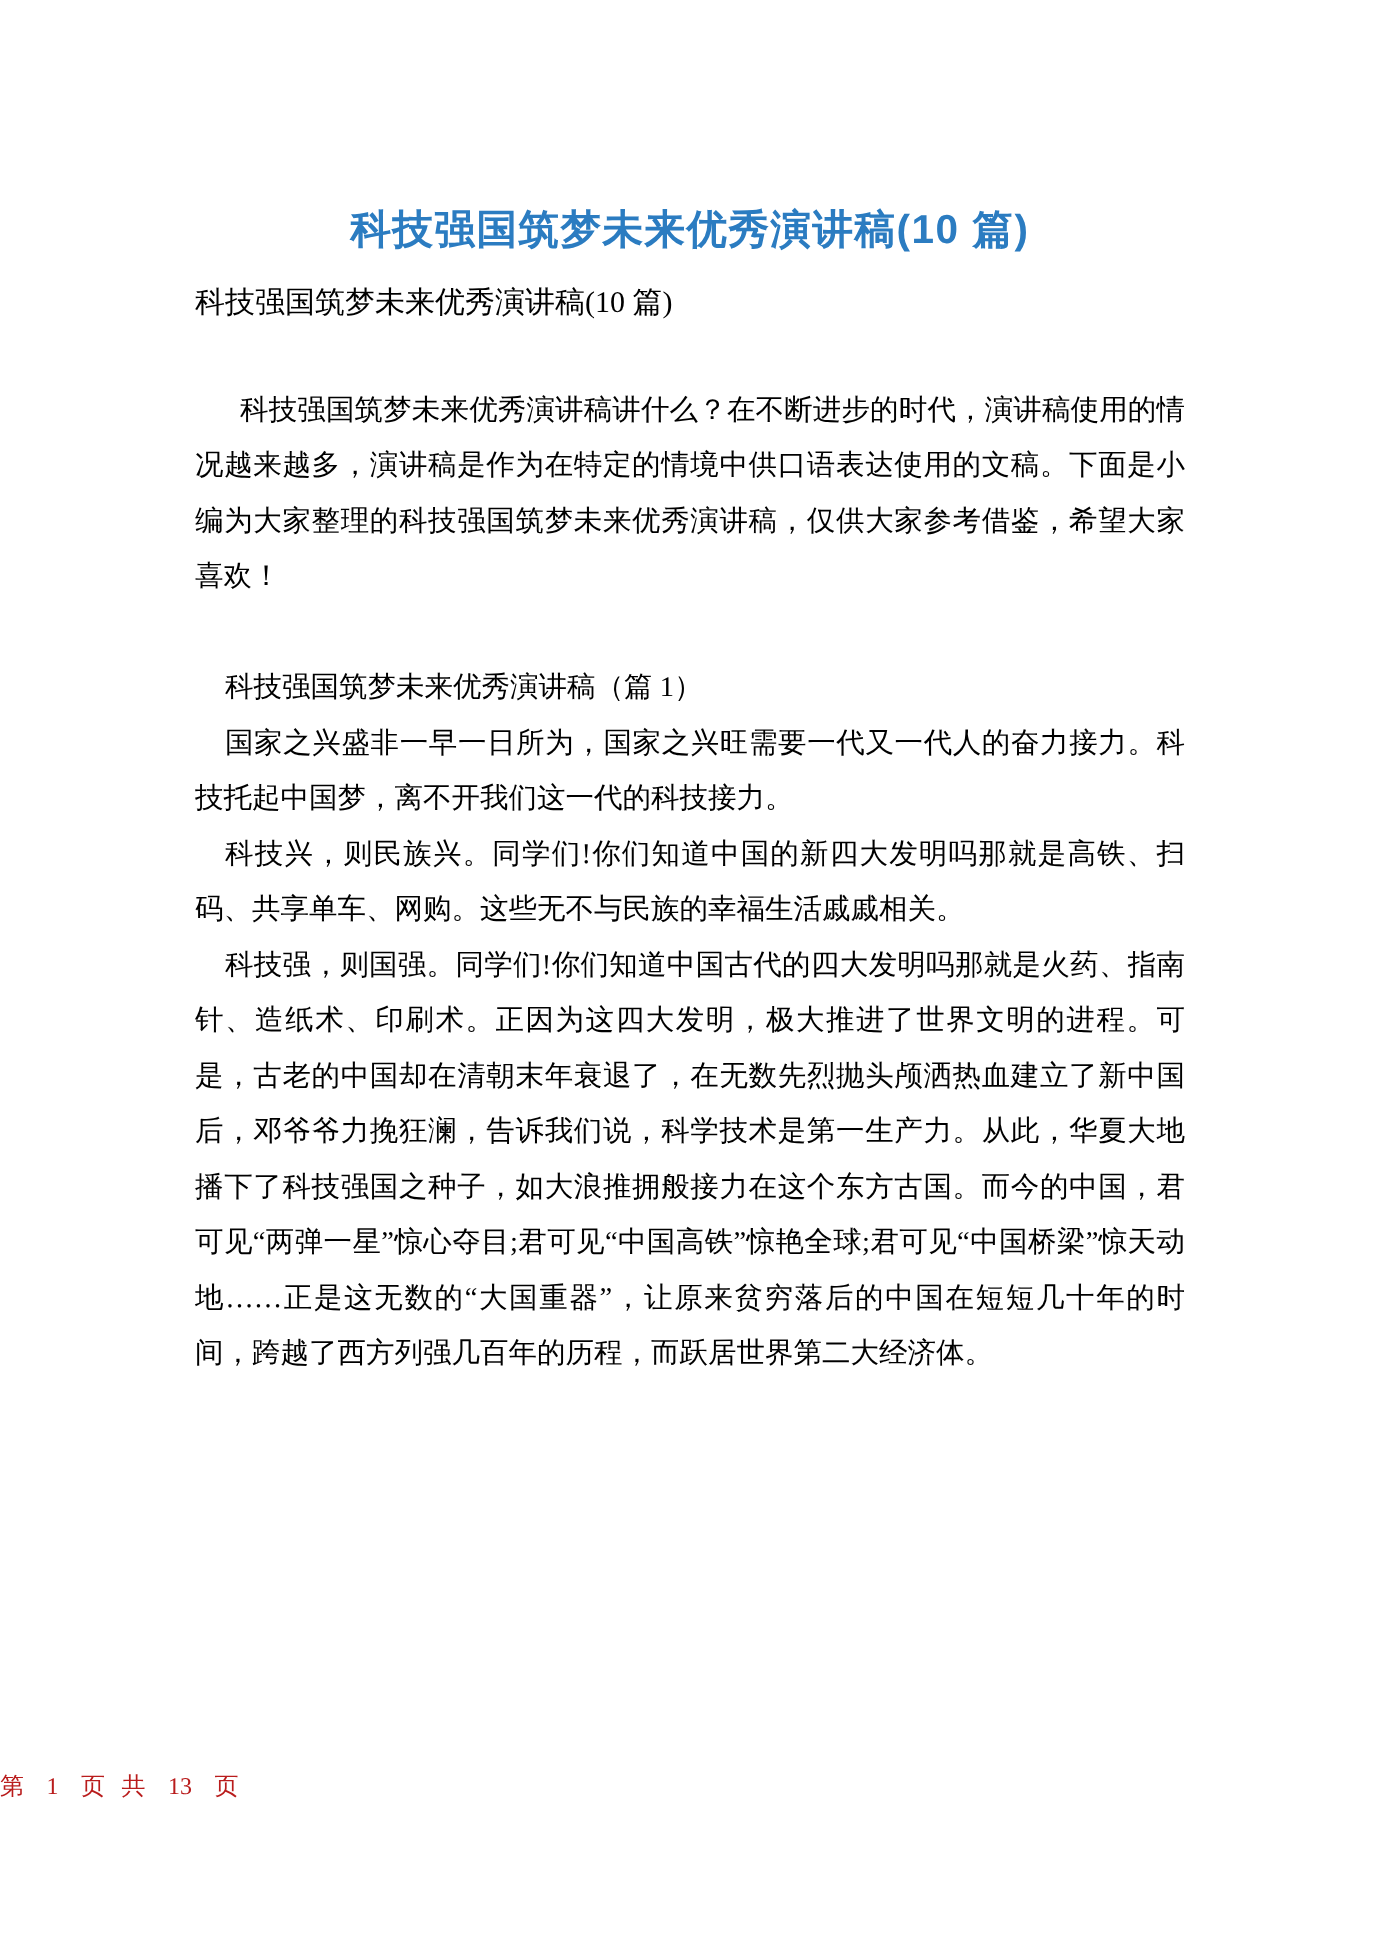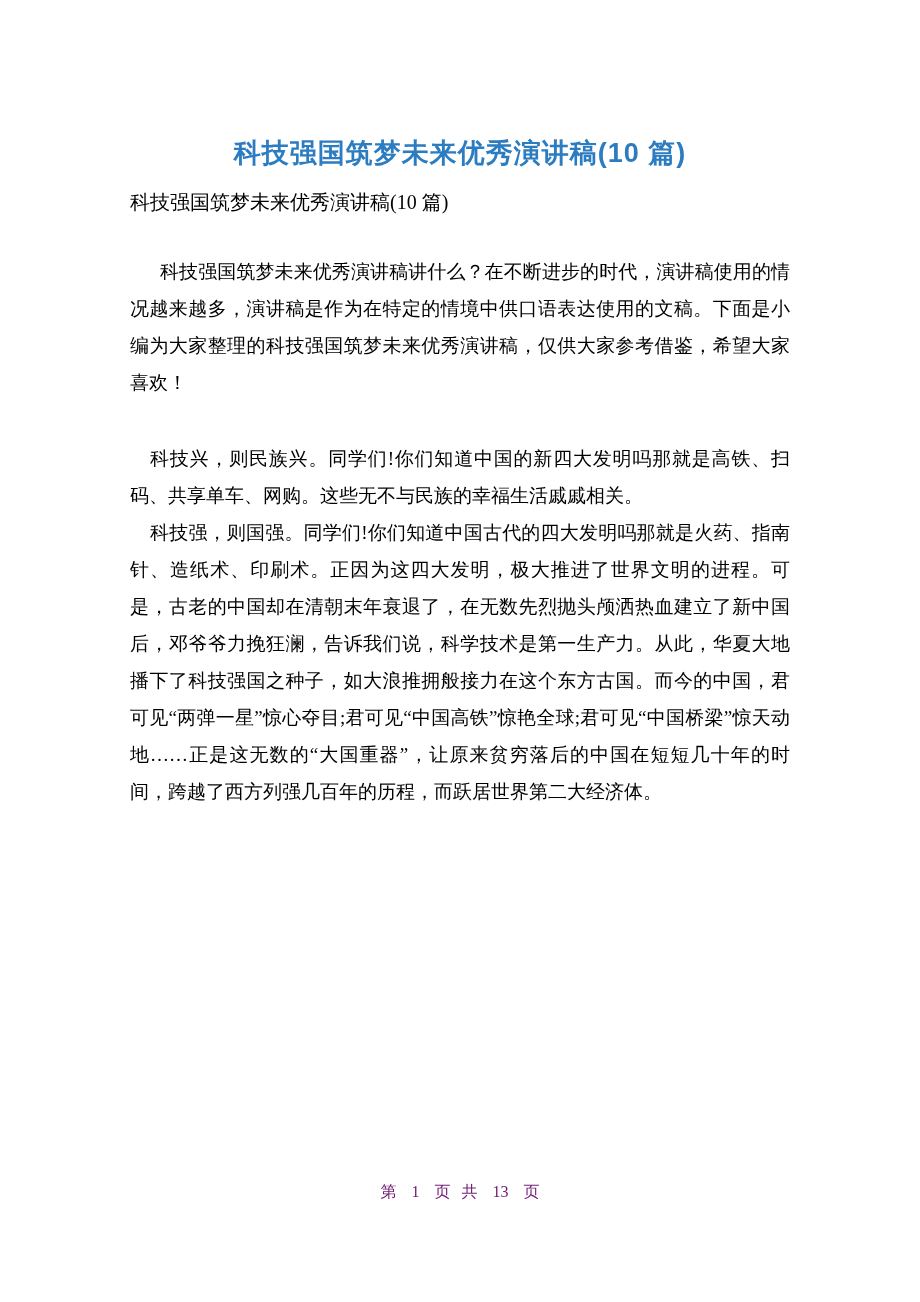--- a/index.html
+++ b/index.html
@@ -49,34 +49,33 @@
     text-justify: inter-ideograph;
     color: #000000;
   }
   .doc-body p {
     margin: 0;
     padding: 0;
   }
   .p-intro {
     text-indent: 30px;
     margin-bottom: 37px !important;
-    font-family: Liberation Mono, monospace;
   }
   .p-body {
     text-indent: 20px;
   }
   .page-footer {
     position: absolute;
     top: 1182px;
     left: 0;
     width: 920px;
-    text-align: center;
+    text-align: left;
     font-size: 16px;
     line-height: 20px;
-    color: #701a75;
+    color: #b91c1c;
   }
   .page-footer span {
     display: inline-block;
   }
   .page-footer .gap-wide { margin: 0 11px; }
   .page-footer .gap-narrow { margin-right: 7px; }
   .corner-block {
     position: absolute;
     left: 0;
     top: 1276px;
@@ -89,20 +88,22 @@
 <body>
 
 <div class="page">
 
   <div class="doc-title">科技强国筑梦未来优秀演讲稿(10 篇)</div>
 
   <div class="doc-subtitle">科技强国筑梦未来优秀演讲稿(10 篇)</div>
 
   <div class="doc-body">
     <p class="p-intro">科技强国筑梦未来优秀演讲稿讲什么？在不断进步的时代，演讲稿使用的情况越来越多，演讲稿是作为在特定的情境中供口语表达使用的文稿。下面是小编为大家整理的科技强国筑梦未来优秀演讲稿，仅供大家参考借鉴，希望大家喜欢！</p>
+    <p class="p-body">科技强国筑梦未来优秀演讲稿（篇 1）</p>
+    <p class="p-body">国家之兴盛非一早一日所为，国家之兴旺需要一代又一代人的奋力接力。科技托起中国梦，离不开我们这一代的科技接力。</p>
     <p class="p-body">科技兴，则民族兴。同学们!你们知道中国的新四大发明吗那就是高铁、扫码、共享单车、网购。这些无不与民族的幸福生活戚戚相关。</p>
     <p class="p-body">科技强，则国强。同学们!你们知道中国古代的四大发明吗那就是火药、指南针、造纸术、印刷术。正因为这四大发明，极大推进了世界文明的进程。可是，古老的中国却在清朝末年衰退了，在无数先烈抛头颅洒热血建立了新中国后，邓爷爷力挽狂澜，告诉我们说，科学技术是第一生产力。从此，华夏大地播下了科技强国之种子，如大浪推拥般接力在这个东方古国。而今的中国，君可见“两弹一星”惊心夺目;君可见“中国高铁”惊艳全球;君可见“中国桥梁”惊天动地……正是这无数的“大国重器”，让原来贫穷落后的中国在短短几十年的时间，跨越了西方列强几百年的历程，而跃居世界第二大经济体。</p>
   </div>
 
   <div class="page-footer">
     <span>第</span>
     <span class="gap-wide">1</span>
     <span class="gap-narrow">页</span>
     <span>共</span>
     <span class="gap-wide">13</span>

